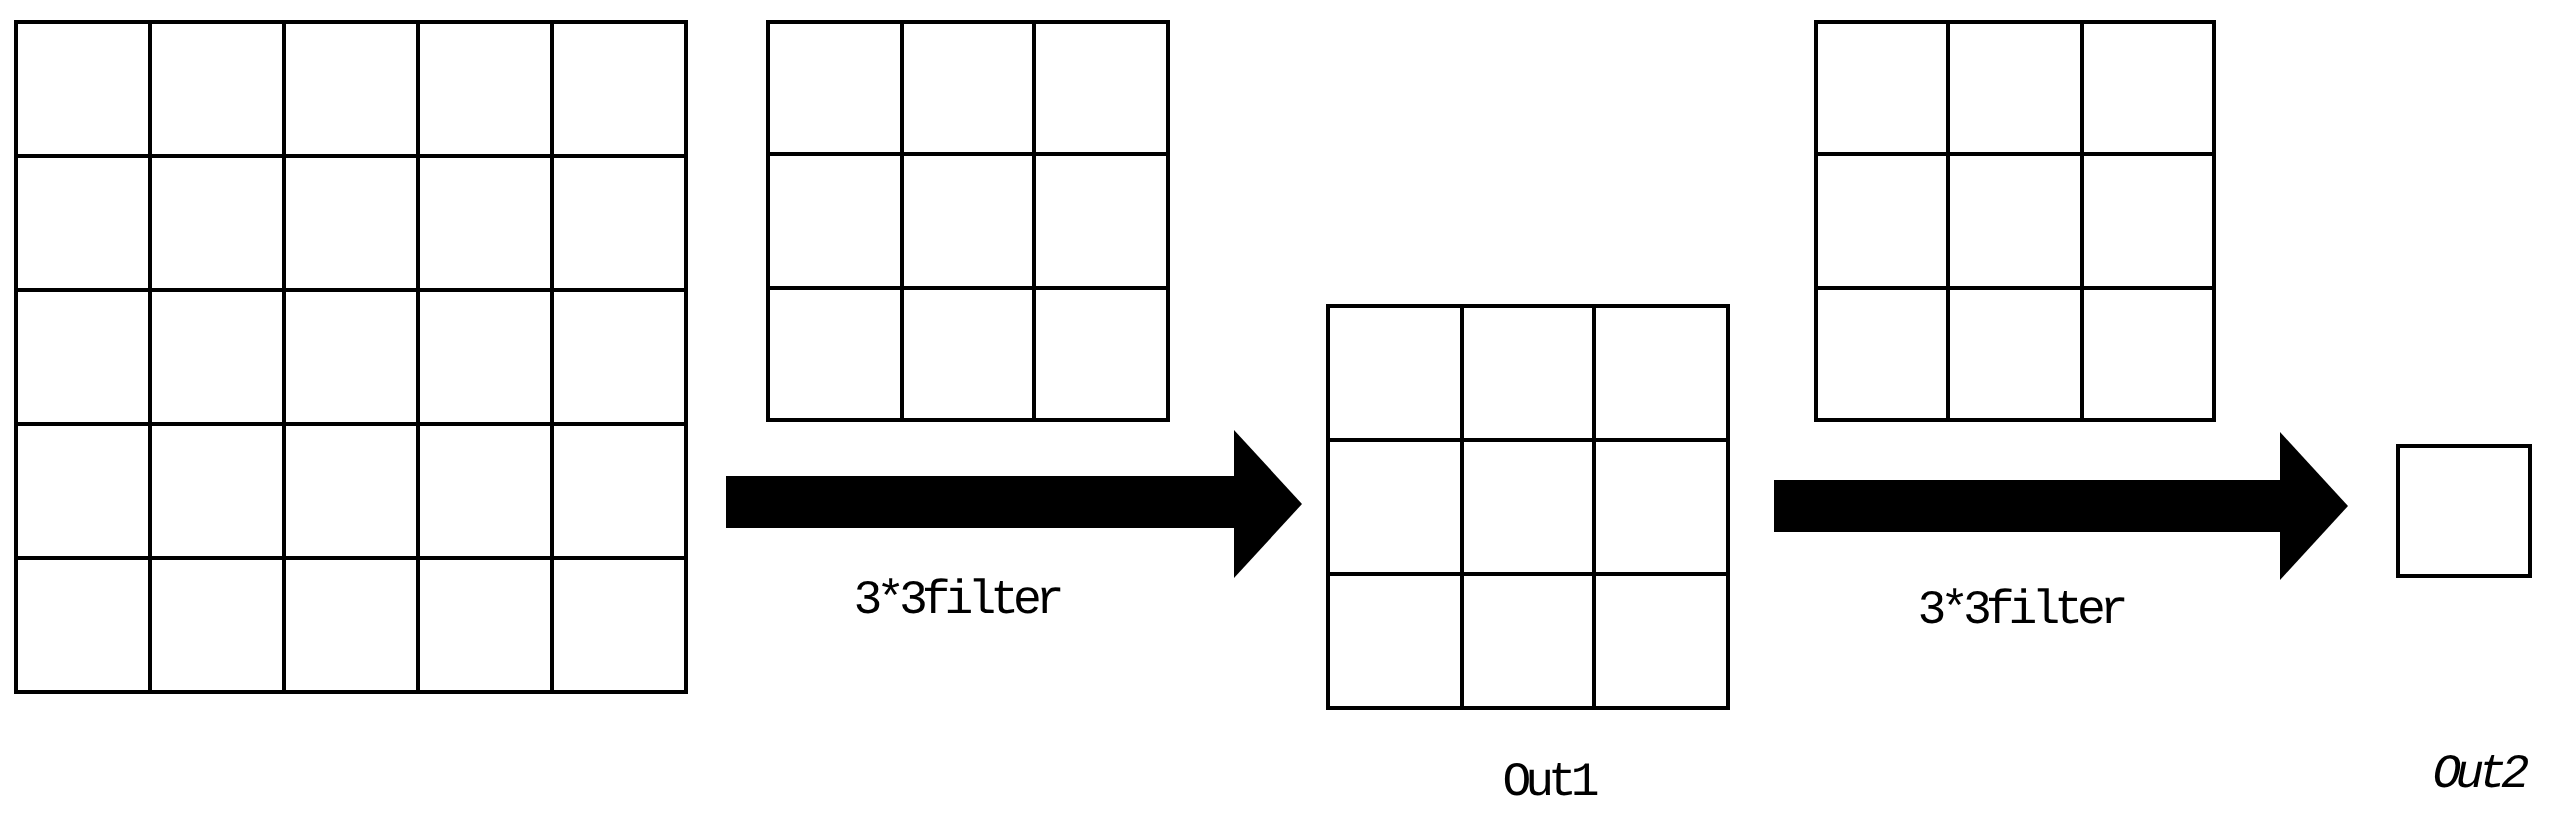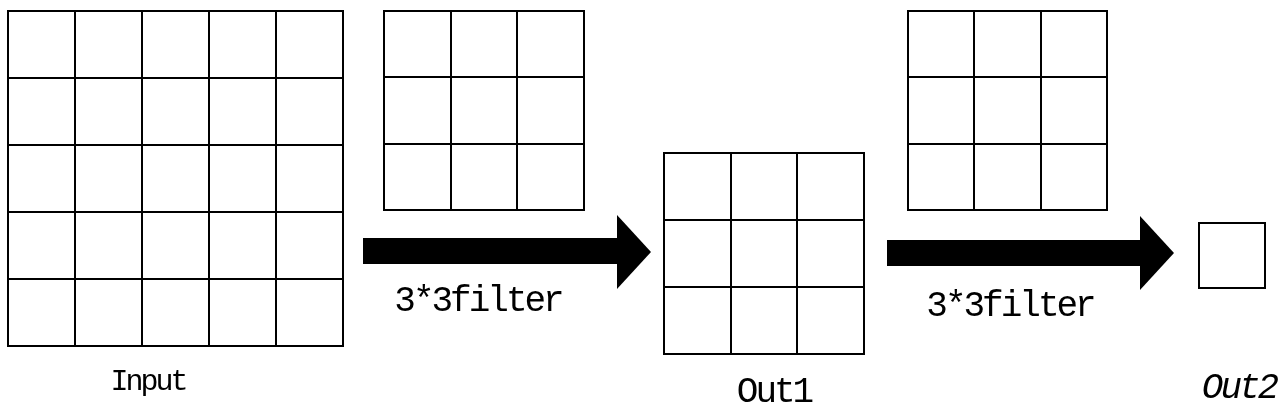--- a/index.html
+++ b/index.html
@@ -39,21 +39,21 @@
   .arrow1 .arrow-body { left: 0; top: 23px; width: 254px; height: 26px; }
   .arrow1 .arrow-head { left: 254px; top: 0; }
   .arrow2 { left: 887px; top: 216px; width: 288px; height: 74px; }
   .arrow2 .arrow-body { left: 0; top: 24px; width: 253px; height: 26px; }
   .arrow2 .arrow-head { left: 253px; top: 0; }
 
   
   .label {
     position: absolute;
     color: #000;
-    font-size: 36px;
+    font-size: 24px;
     letter-spacing: -3px;
     white-space: nowrap;
     transform: translate(-50%, -50%);
   }
   .input-label  { left: 148px;  top: 382px; font-size: 30px; }
   .arrow1-label { left: 478px;  top: 301px; }
   .out1-label   { left: 774px;  top: 392px; }
   .arrow2-label { left: 1010px; top: 306px; }
   .out2-label   { left: 1239px; top: 388px; font-style: italic; }
 </style>
@@ -82,21 +82,20 @@
       <div class="cell"></div>
       <div class="cell"></div>
       <div class="cell"></div>
       <div class="cell"></div>
       <div class="cell"></div>
       <div class="cell"></div>
       <div class="cell"></div>
       <div class="cell"></div>
       <div class="cell"></div>
     </div>
-  <div class="label input-label">Input</div>
 
   <div class="grid filter1-grid" style="grid-template-columns: repeat(3, 1fr); grid-template-rows: repeat(3, 1fr);">
       <div class="cell"></div>
       <div class="cell"></div>
       <div class="cell"></div>
       <div class="cell"></div>
       <div class="cell"></div>
       <div class="cell"></div>
       <div class="cell"></div>
       <div class="cell"></div>

